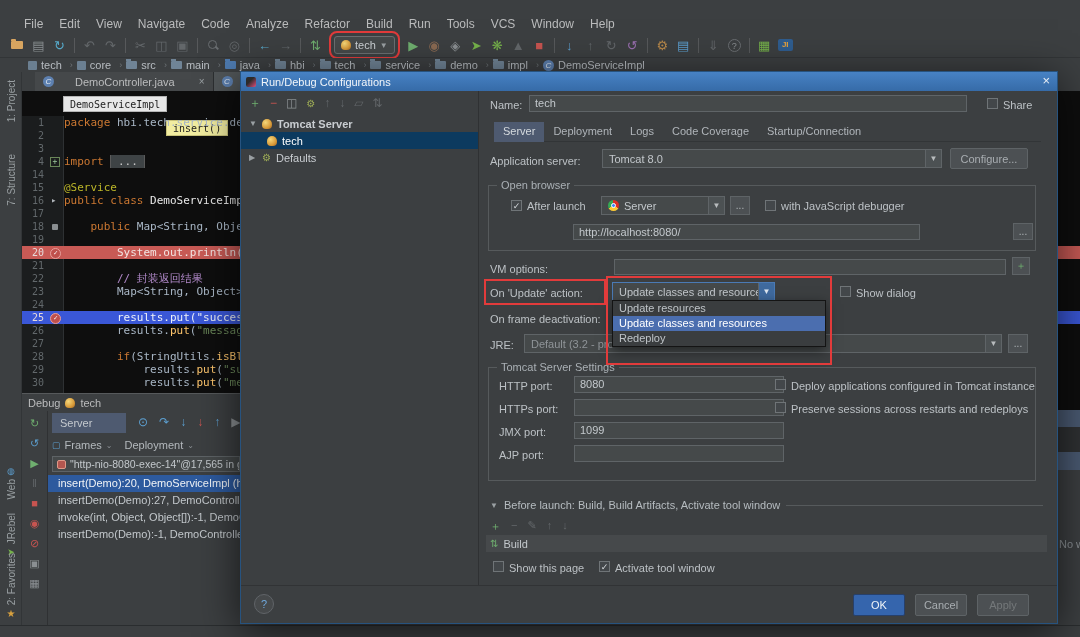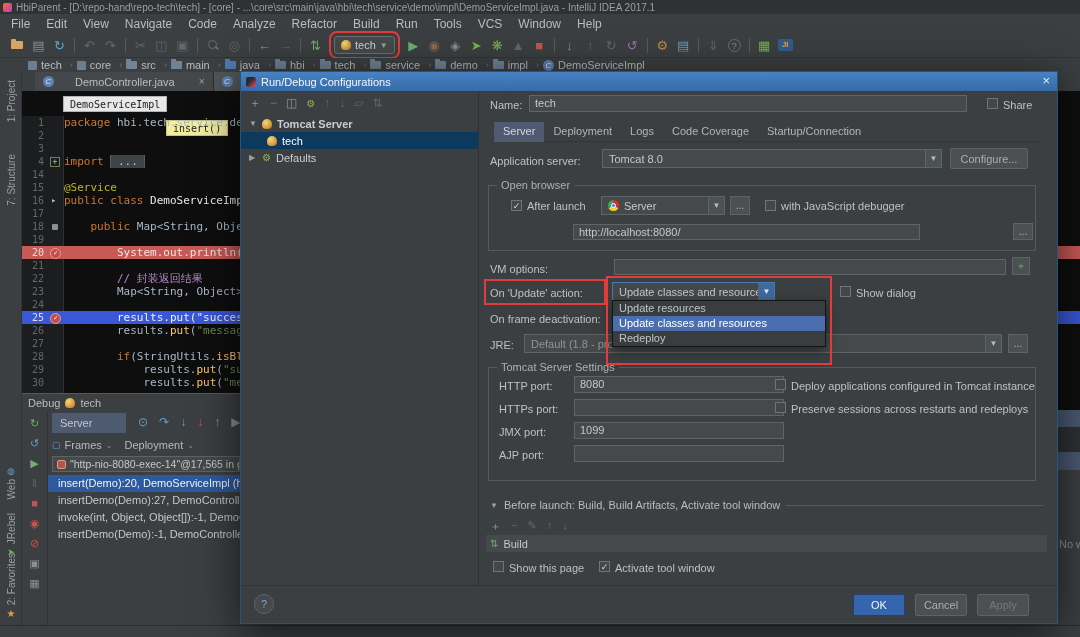--- a/index.html
+++ b/index.html
@@ -8,21 +8,21 @@
           background:#3c3f41; font-family:"Liberation Sans", sans-serif; color:#bbbcbd; }
 
   
   .titlebar { position:absolute; left:0; top:0; right:0; height:14px; background:#2f3234;
               display:flex; align-items:center; padding-left:3px; gap:4px; }
   .appicon { width:9px; height:9px; border-radius:2px;
              background:linear-gradient(135deg,#f97a12 0%,#e14d7b 50%,#9a4fd0 100%); flex:0 0 auto; }
   .wtitle { font-size:10px; color:#9a9ea1; white-space:nowrap; overflow:hidden; }
 
   .menubar { position:absolute; left:0; top:14px; right:0; height:19px; background:#3c3f41;
-             display:flex; align-items:center; padding-left:3px; }
+             display:flex; align-items:center; padding-left:16px; }
   .menu-item { font-size:12px; color:#bbbcbd; padding:0 8px; cursor:default; }
 
   .toolbar { position:absolute; left:0; top:33px; right:0; height:25px; background:#3c3f41;
              border-bottom:1px solid #323537; display:flex; align-items:center; padding-left:6px; }
   .tbi { width:21px; text-align:center; font-size:13px; line-height:21px; flex:0 0 auto; }
   .tsep { width:1px; height:15px; background:#57595b; margin:0 4px; flex:0 0 auto; }
   .fold-ic { width:12px; height:8px; background:#d8a560; border-radius:1px; position:relative; margin:0 5px; }
   .fold-ic::before { content:""; position:absolute; top:-2px; left:0; width:5px; height:2px; background:#d8a560; border-radius:1px 1px 0 0; }
   .mag { width:12px; height:12px; position:relative; margin:0 5px; }
   .mag::before { content:""; position:absolute; left:1px; top:1px; width:7px; height:7px; border:1.5px solid #6a6e71; border-radius:50%; }
@@ -181,24 +181,20 @@
   .jrebel-badge { width:15px; height:12px; background:#2f5d8f; color:#e8a33d; font-size:8px; font-weight:bold;
                   border-radius:2px; text-align:center; line-height:12px; margin:0 3px; }
   .helpc { width:13px; height:13px; border-radius:50%; border:1px solid #6a6e71; color:#8a8f92; font-size:9px;
            text-align:center; line-height:13px; margin:0 4px; }
 </style>
 </head>
 <body>
 
 <div class="root">
 
-  <div class="titlebar">
-    <span class="appicon"></span>
-    <span class="wtitle">HbiParent - [D:\repo-hand\repo-tech\tech] - [core] - ...\core\src\main\java\hbi\tech\service\demo\impl\DemoServiceImpl.java - IntelliJ IDEA 2017.1</span>
-  </div>
 
   <div class="menubar">
 
   <span class="menu-item">File</span>
       <span class="menu-item">Edit</span>
       <span class="menu-item">View</span>
       <span class="menu-item">Navigate</span>
       <span class="menu-item">Code</span>
       <span class="menu-item">Analyze</span>
       <span class="menu-item">Refactor</span>
@@ -600,21 +596,21 @@
         <span>Update classes and resources</span>
         <span class="arr">▼</span>
       </div>
       <span class="cb" style="left:360px;top:195px"></span>
       <span class="lbl" style="left:376px;top:196px">Show dialog</span>
 
       <span class="lbl" style="left:10px;top:222px">On frame deactivation:</span>
 
       <span class="lbl" style="left:10px;top:248px">JRE:</span>
       <div class="combo" style="left:44px;top:243px;width:478px;height:19px;color:#8f9498">
-        <span>Default (1.8 - pro</span>
+        <span>Default (3.2 - pro</span>
         <span class="arr">▼</span>
       </div>
       <div class="morebtn" style="left:528px;top:243px;width:20px;height:19px">...</div>
 
       <div class="ddlist">
 
       <div class="dd-item">Update resources</div>
           <div class="dd-item sel">Update classes and resources</div>
           <div class="dd-item">Redeploy</div>
         </div>

